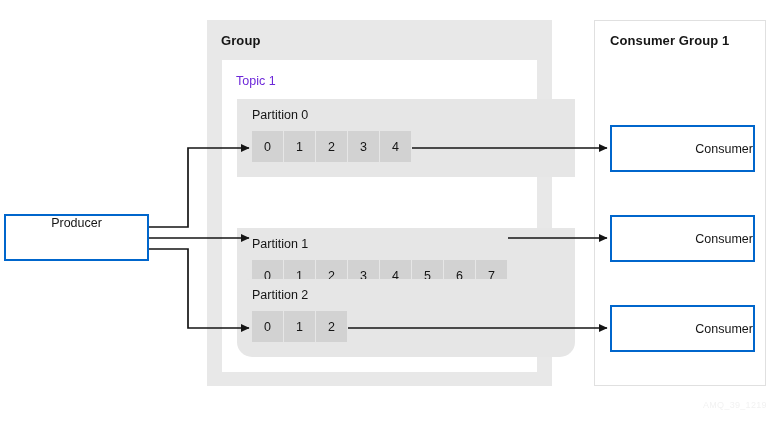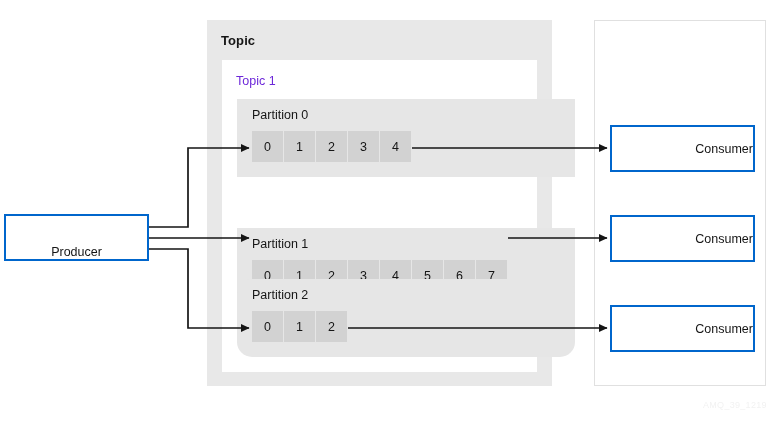--- a/index.html
+++ b/index.html
@@ -76,21 +76,21 @@
   }
 
   
   #producer-box {
     left: 4px; top: 214px;
     width: 145px; height: 47px;
     background: #ffffff;
     border: 2px solid #0066cc;
     box-sizing: border-box;
     display: flex;
-    align-items: flex-end;
+    align-items: flex-start;
     justify-content: center;
     font-size: 12.5px;
     color: #151515;
   }
 
   
   #consumer-group-box {
     left: 594px; top: 20px;
     width: 172px; height: 366px;
     background: #ffffff;
@@ -132,21 +132,21 @@
     letter-spacing: .3px;
     white-space: nowrap;
   }
 </style>
 </head>
 <body>
 
 <div id="canvas">
 
   <div class="abs" id="broker-box"></div>
-  <div class="abs" id="broker-title">Topic</div>
+  <div class="abs" id="broker-title">Group</div>
 
   <div class="abs" id="topic-box"></div>
   <div class="abs" id="topic-title">Topic 1</div>
 
   <div class="abs partition-box" style="top:99px;">
     <div class="partition-label">Partition 0</div>
     <div class="cells-row">
       <div class="cell">0</div>
       <div class="cell">1</div>
       <div class="cell">2</div>
@@ -176,20 +176,21 @@
       <div class="cell">1</div>
       <div class="cell">2</div>
     </div>
   </div>
 
   <div class="abs" id="producer-box">
     <span>Producer</span>
   </div>
 
   <div class="abs" id="consumer-group-box"></div>
+  <div class="abs" id="consumer-group-title">Consumer Group 1</div>
 
   <div class="abs consumer-box" style="top:125px;">
     <span>Consumer</span>
   </div>
   <div class="abs consumer-box" style="top:215px;">
     <span>Consumer</span>
   </div>
   <div class="abs consumer-box" style="top:305px;">
     <span>Consumer</span>
   </div>

